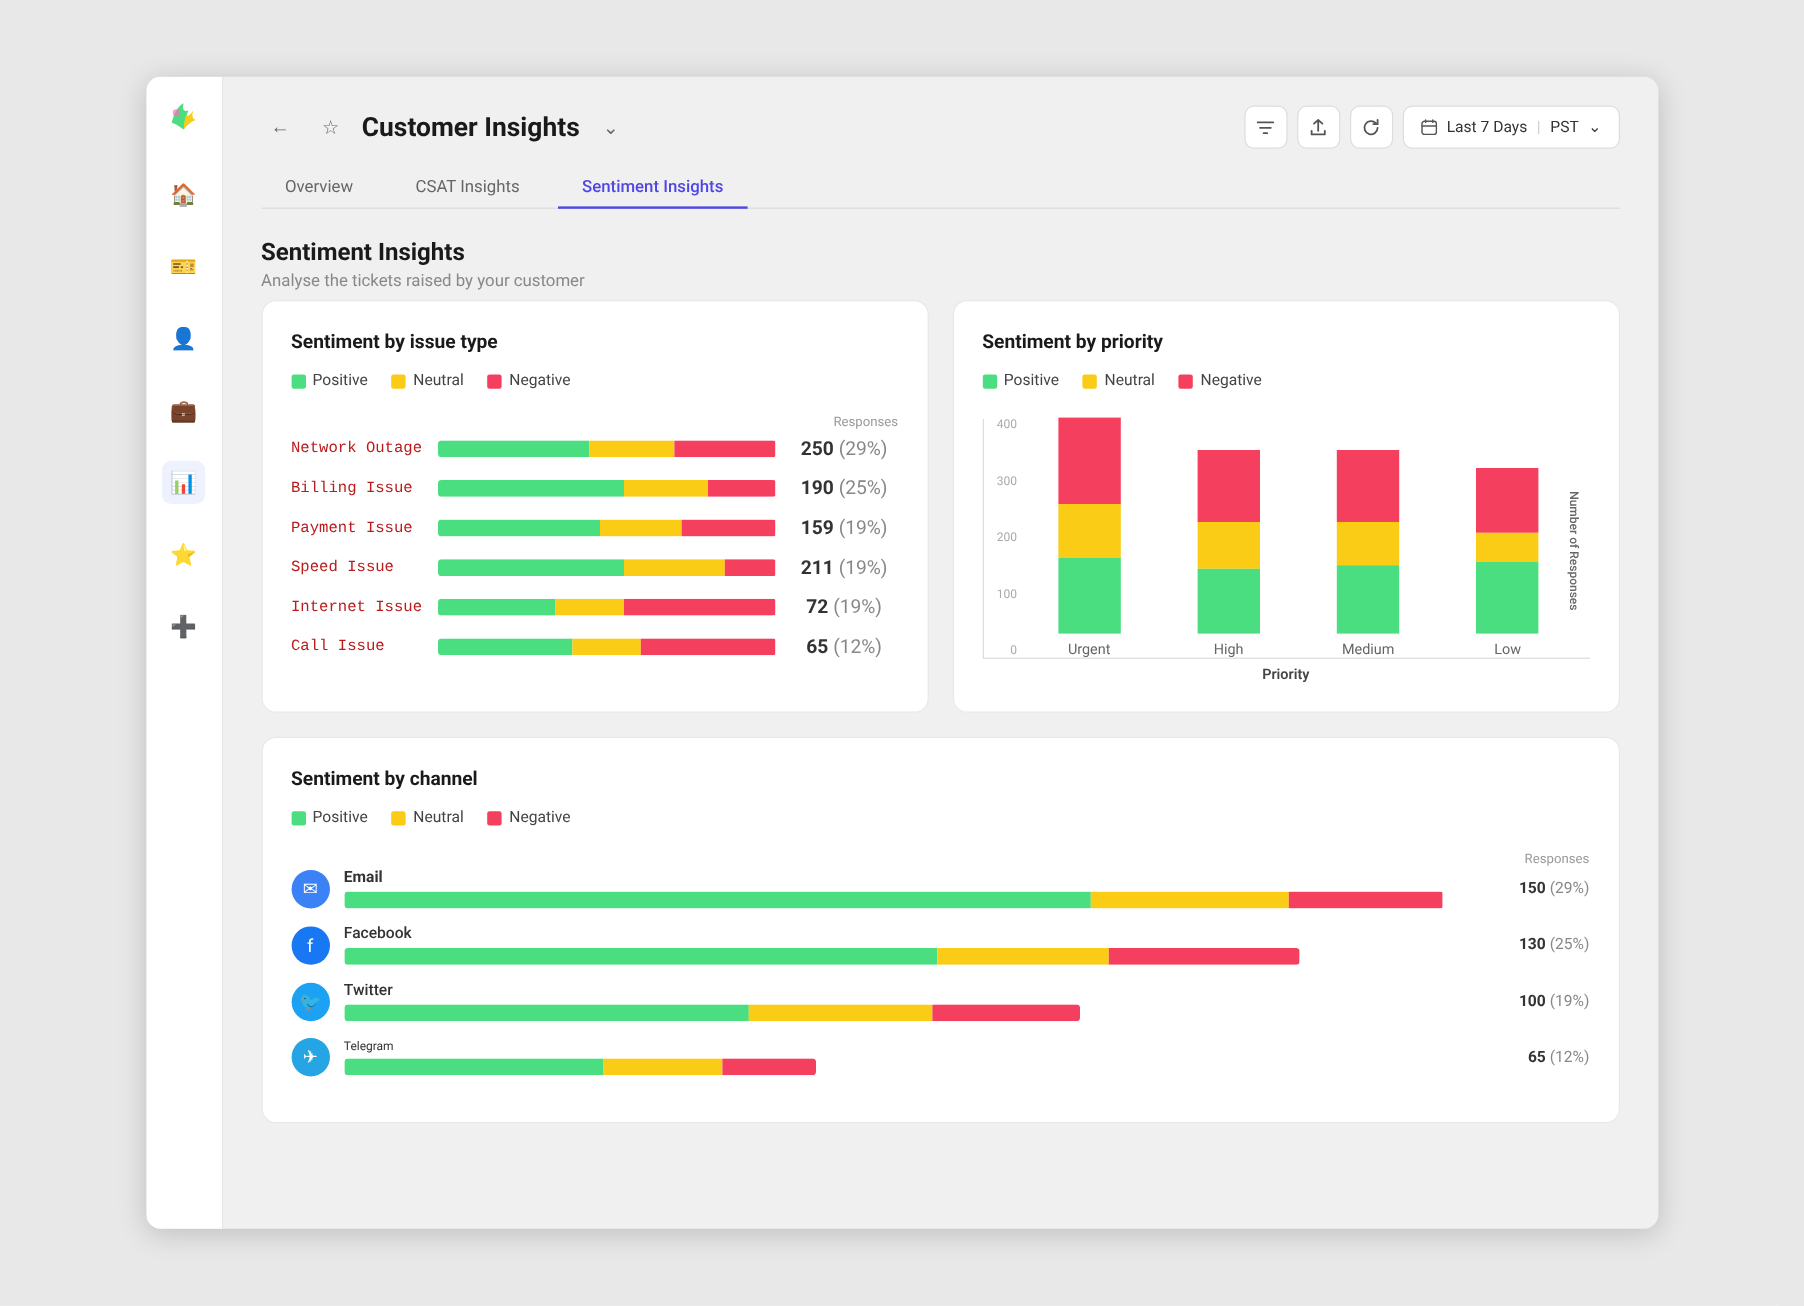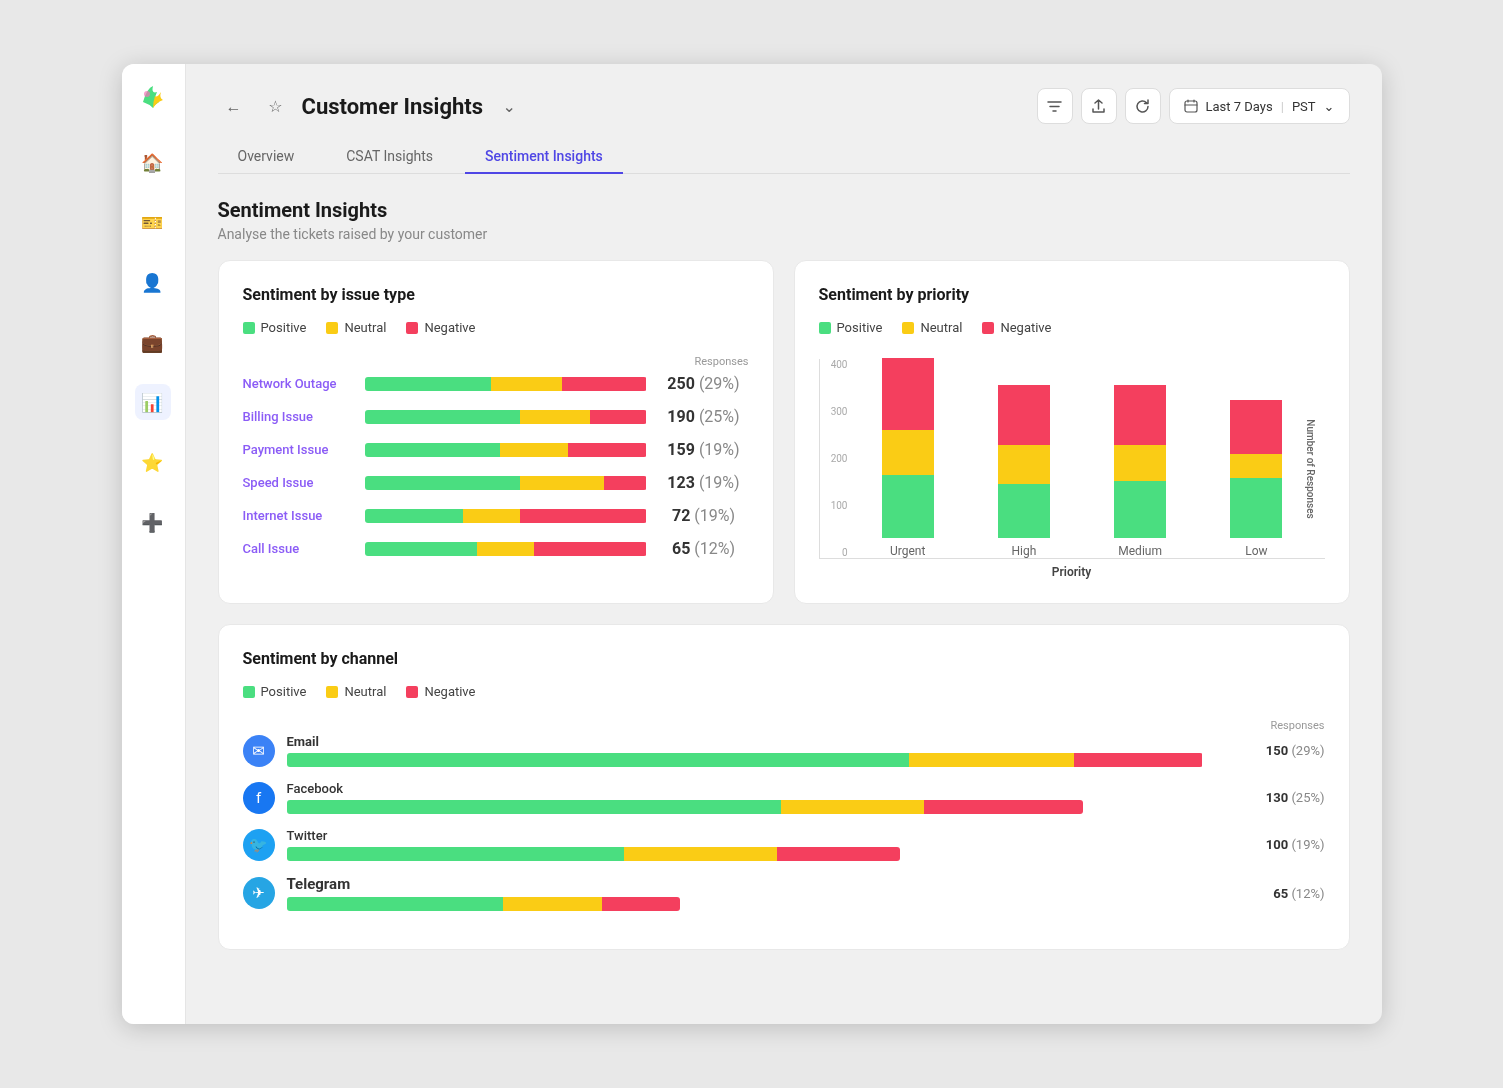--- a/index.html
+++ b/index.html
@@ -128,21 +128,21 @@
     
     .section-title {
       font-size: 20px;
       font-weight: 700;
       color: #1a1a1a;
       margin-bottom: 4px;
     }
     .section-sub {
       font-size: 14px;
       color: #888;
-      margin-bottom: 18px;
+      margin-bottom: 8px;
     }
     
     .cards-row {
       display: flex;
       gap: 20px;
       margin-bottom: 20px;
     }
     .card {
       background: #fff;
       border-radius: 12px;
@@ -177,24 +177,25 @@
     }
     
     .bar-row {
       display: flex;
       align-items: center;
       margin-bottom: 14px;
       gap: 12px;
     }
     .bar-label {
       font-size: 13px;
-      color: #8b5cf6;
+      color: #b91c1c;
       width: 110px;
       flex-shrink: 0;
       font-weight: 500;
+      font-family: Liberation Mono, monospace;
     }
     .bar-track {
       flex: 1;
       height: 14px;
       border-radius: 3px;
       display: flex;
       overflow: hidden;
     }
     .bar-segment {
       height: 100%;
@@ -431,21 +432,21 @@
   </div>
             <div class="bar-row">
     <span class="bar-label">Speed Issue</span>
     <div style="flex:1; display:flex; align-items:center; max-width:320px;">
       <div class="bar-track" style="width:49%;">
         <div class="bar-segment" style="width:55.0%;background:#4ade80;"></div>
         <div class="bar-segment" style="width:30.0%;background:#facc15;"></div>
         <div class="bar-segment" style="width:15.0%;background:#f43f5e;"></div>
       </div>
     </div>
-    <div class="bar-stat"><span>123</span> <span class="pct">(19%)</span></div>
+    <div class="bar-stat"><span>211</span> <span class="pct">(19%)</span></div>
   </div>
             <div class="bar-row">
     <span class="bar-label">Internet Issue</span>
     <div style="flex:1; display:flex; align-items:center; max-width:320px;">
       <div class="bar-track" style="width:29%;">
         <div class="bar-segment" style="width:35.0%;background:#4ade80;"></div>
         <div class="bar-segment" style="width:20.0%;background:#facc15;"></div>
         <div class="bar-segment" style="width:45.0%;background:#f43f5e;"></div>
       </div>
     </div>
@@ -587,21 +588,21 @@
         <div class="bar-segment" style="width:55.0%;background:#4ade80;"></div>
         <div class="bar-segment" style="width:25.0%;background:#facc15;"></div>
         <div class="bar-segment" style="width:20.0%;background:#f43f5e;"></div>
       </div>
     </div>
     <div class="channel-stat"><span>100</span> <span class="pct">(19%)</span></div>
   </div>
           <div class="channel-row">
     <div class="channel-icon telegram" style="background:#26a5e4;">✈</div>
     <div style="flex:1; min-width:0;">
-      <div style="font-size:15px;font-weight:700;color:#333;margin-bottom:4px;">Telegram</div>
+      <div style="font-size:10px;font-weight:400;color:#333;margin-bottom:4px;">Telegram</div>
       <div class="channel-bar-track" style="width:43%;">
         <div class="bar-segment" style="width:55.0%;background:#4ade80;"></div>
         <div class="bar-segment" style="width:25.0%;background:#facc15;"></div>
         <div class="bar-segment" style="width:20.0%;background:#f43f5e;"></div>
       </div>
     </div>
     <div class="channel-stat"><span>65</span> <span class="pct">(12%)</span></div>
   </div>
         </div>
     </div>

